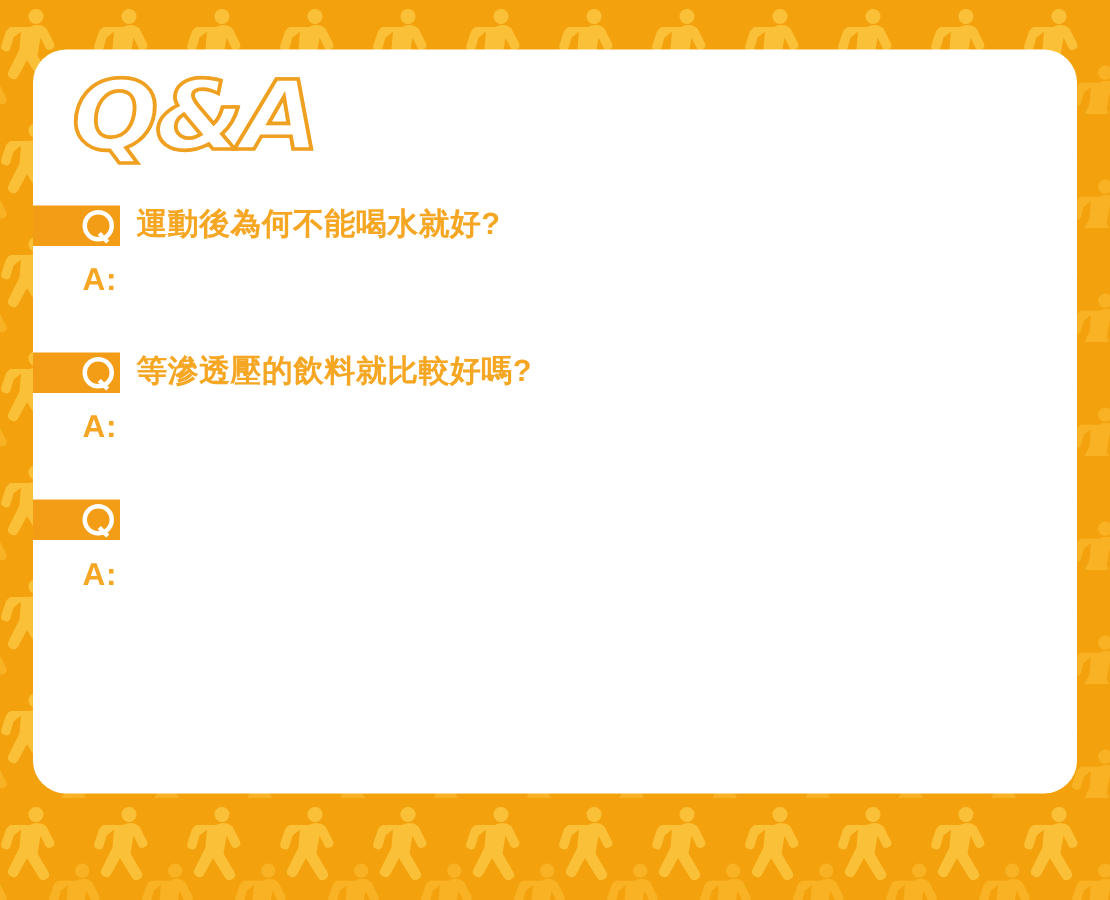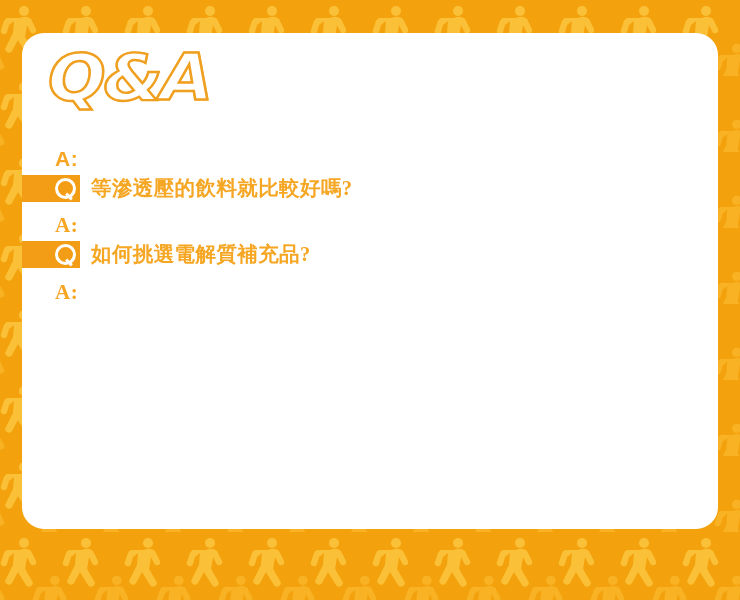--- a/index.html
+++ b/index.html
@@ -71,21 +71,21 @@
 
   
   .qa-list {
     position: absolute;
     left: 0;
     top: 103px;
     width: 696px;
   }
 
   .qa-item { position: relative; }
-  .qa-item + .qa-item { margin-top: 1px; font-family: Liberation Serif, serif; }
+  .qa-item + .qa-item { margin-top: 33px; }
 
   .q-row {
     position: relative;
     display: flex;
     align-items: center;
     height: 28px;
   }
 
   .q-badge {
     position: relative;
@@ -185,20 +185,26 @@
     </svg>
   </div>
 
   <div class="card">
 
     <div class="qa-title">Q&amp;A</div>
 
     <div class="qa-list">
 
       <div class="qa-item">
+        <div class="q-row">
+          <div class="q-badge">
+            <span class="q-glyph"></span>
+          </div>
+          <div class="q-text">運動後為何不能喝水就好?</div>
+        </div>
         <div class="a-row">
           <div class="a-label">A:</div>
         </div>
       </div>
 
       <div class="qa-item">
         <div class="q-row">
           <div class="q-badge">
             <span class="q-glyph"></span>
           </div>
@@ -207,21 +213,20 @@
         <div class="a-row">
           <div class="a-label">A:</div>
         </div>
       </div>
 
       <div class="qa-item">
         <div class="q-row">
           <div class="q-badge">
             <span class="q-glyph"></span>
           </div>
-          <div class="q-text">如何挑選電解質補充品?</div>
         </div>
         <div class="a-row">
           <div class="a-label">A:</div>
         </div>
       </div>
 
     </div>
   </div>
 </div>
 

